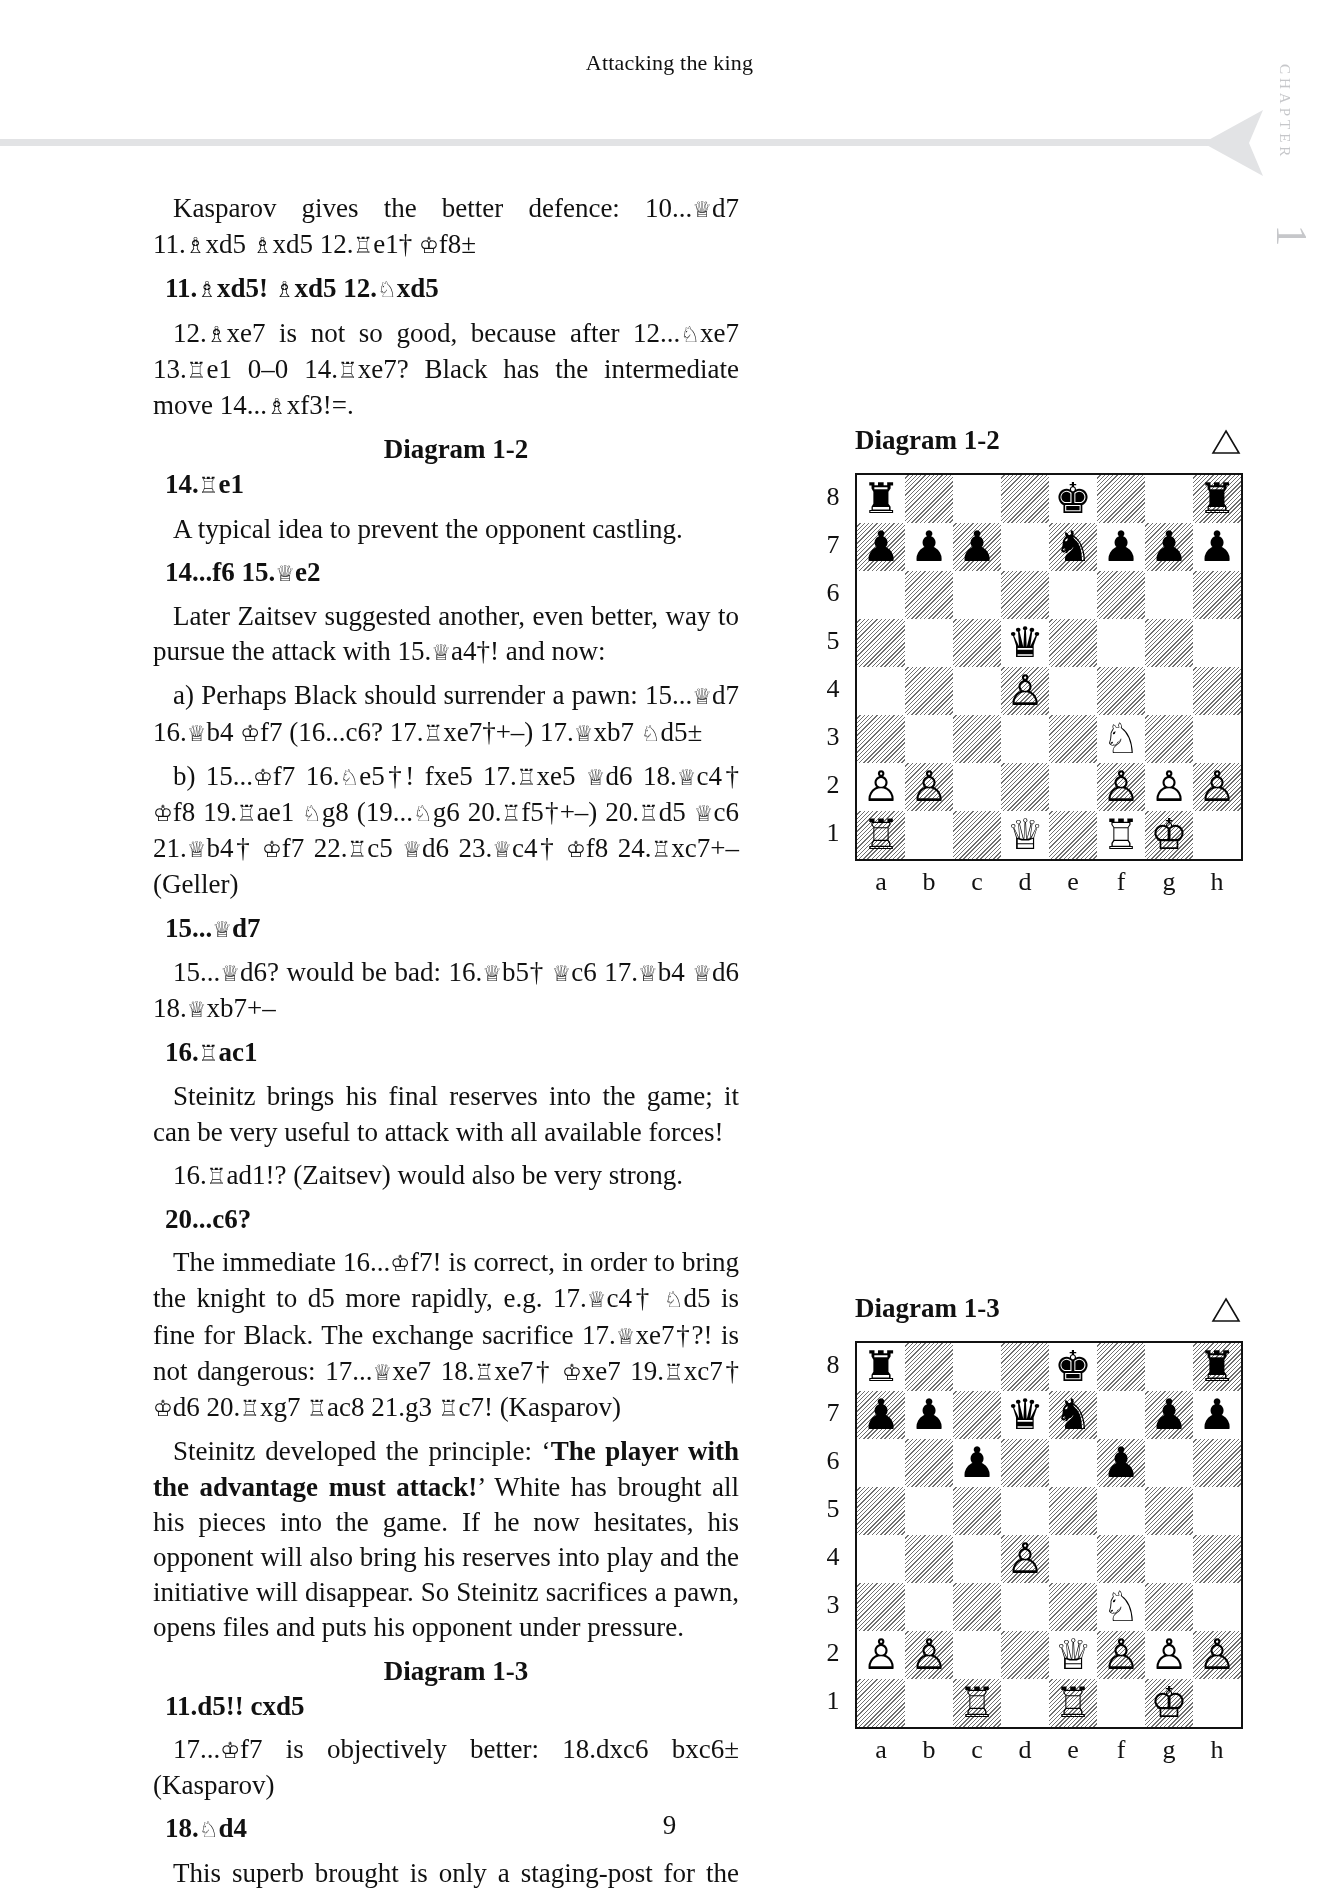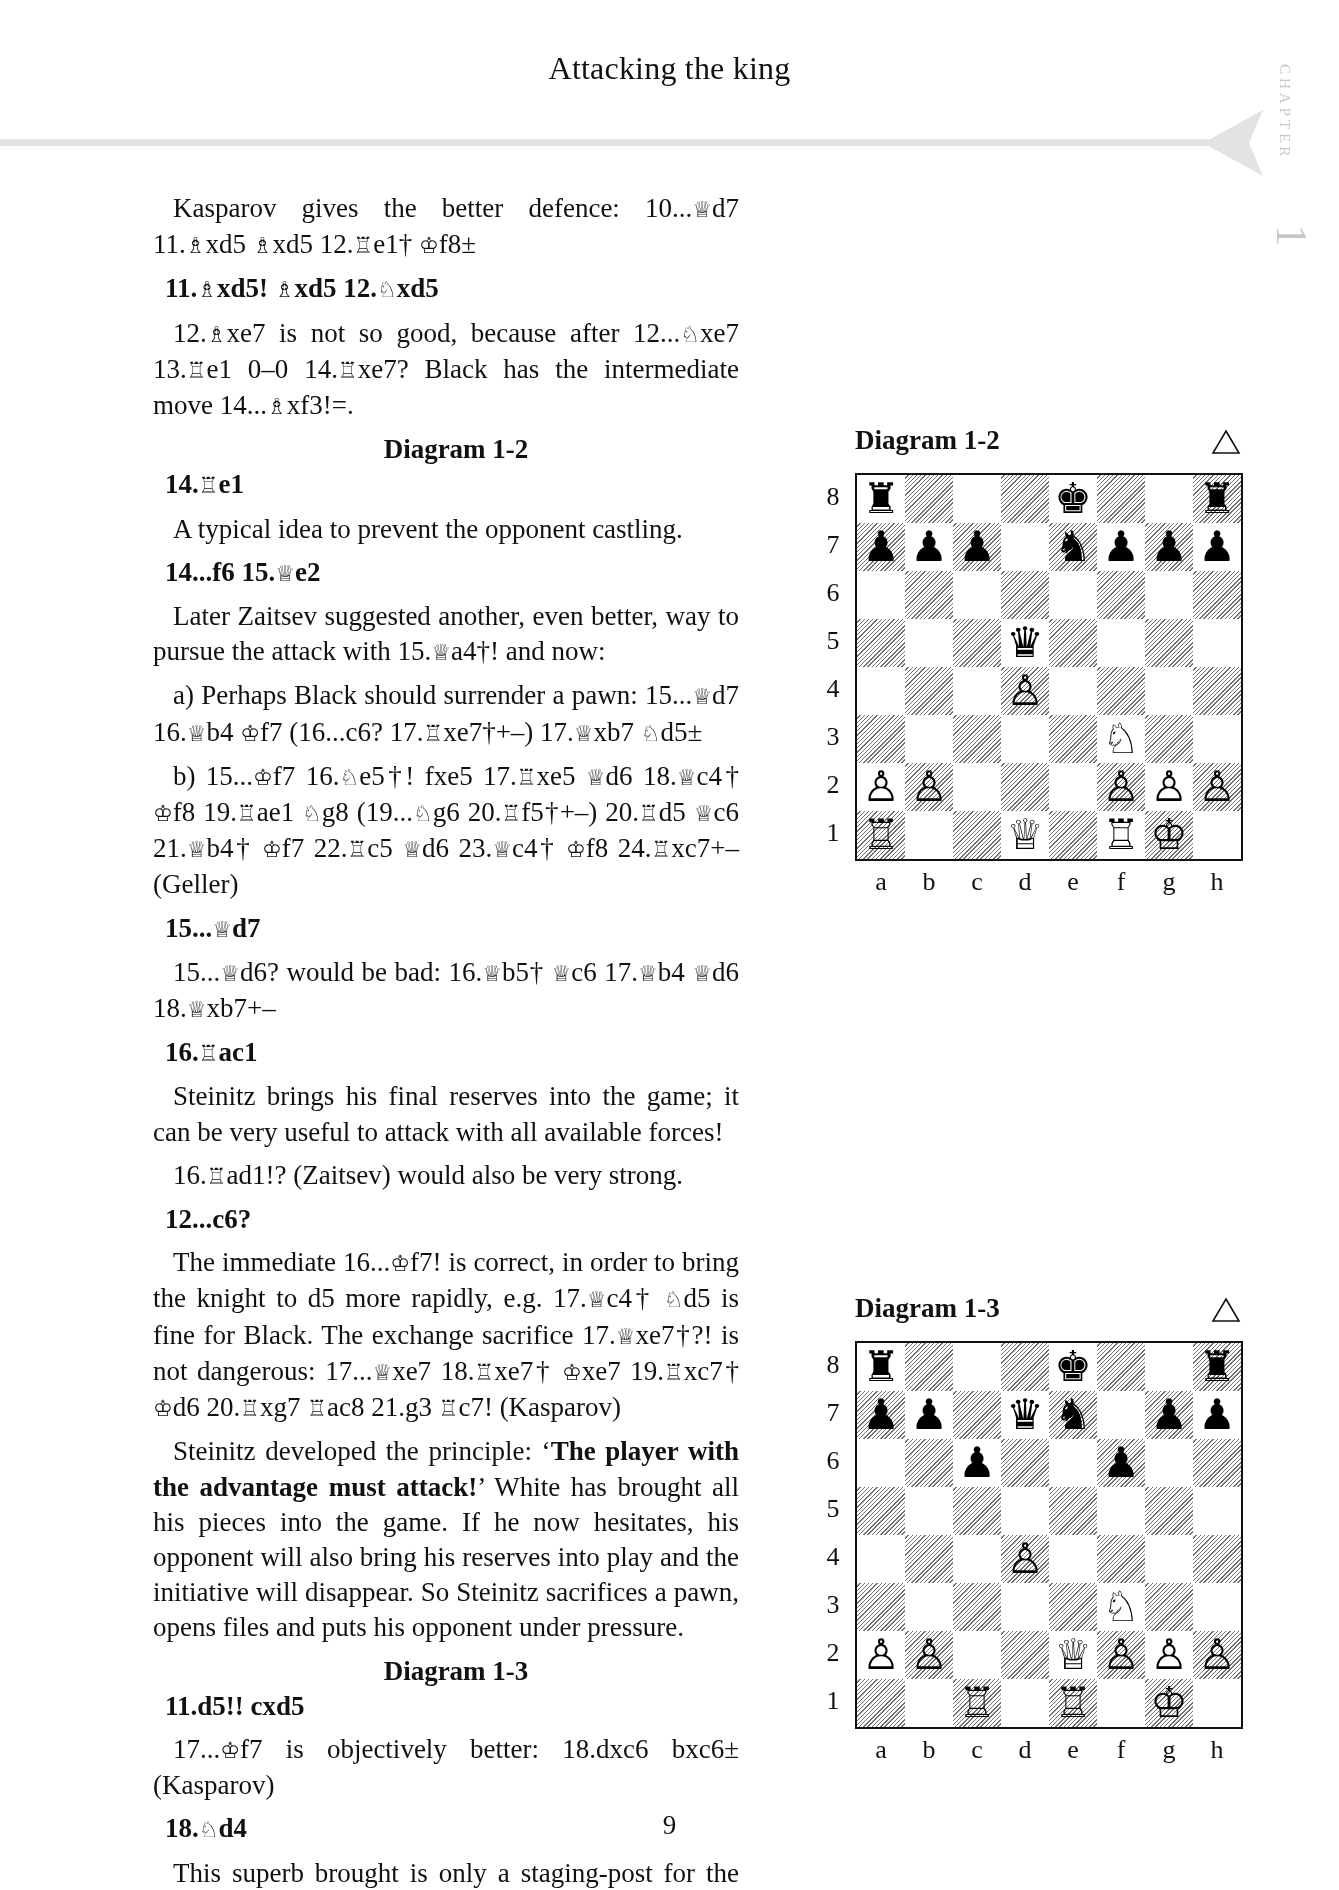--- a/index.html
+++ b/index.html
@@ -2,21 +2,21 @@
 <html><head>
 <meta charset="utf-8">
 <style>
   html, body { margin: 0; padding: 0; background: #ffffff; }
   body {
     width: 1339px; height: 1890px; position: relative; overflow: hidden;
     font-family: "Liberation Serif", "DejaVu Serif", serif; color: #111;
   }
   .running-head {
     position: absolute; top: 50px; left: 0; width: 1339px; text-align: center;
-    font-size: 32px; letter-spacing: 0.2px;
+    font-size: 22px; letter-spacing: 0.2px;
   }
   .rule-bar {
     position: absolute; top: 139px; left: 0; width: 1220px; height: 7px;
     background: #e2e3e5;
   }
   .rule-arrow {
     position: absolute; top: 110px; left: 1203px; width: 60px; height: 66px;
   }
   .chapter-tab {
     position: absolute; top: 64px; left: 1276px;
@@ -91,21 +91,21 @@
     <p>A typical idea to prevent the opponent castling.</p>
     <p class="mv">14...f6 15.<span class="fig">♕</span>e2</p>
     <p>Later Zaitsev suggested another, even better, way to pursue the attack with 15.<span class="fig">♕</span>a4†! and now:</p>
     <p>a) Perhaps Black should surrender a pawn: 15...<span class="fig">♕</span>d7 16.<span class="fig">♕</span>b4 <span class="fig">♔</span>f7 (16...c6? 17.<span class="fig">♖</span>xe7†+–) 17.<span class="fig">♕</span>xb7 <span class="fig">♘</span>d5±</p>
     <p>b) 15...<span class="fig">♔</span>f7 16.<span class="fig">♘</span>e5†! fxe5 17.<span class="fig">♖</span>xe5 <span class="fig">♕</span>d6 18.<span class="fig">♕</span>c4† <span class="fig">♔</span>f8 19.<span class="fig">♖</span>ae1 <span class="fig">♘</span>g8 (19...<span class="fig">♘</span>g6 20.<span class="fig">♖</span>f5†+–) 20.<span class="fig">♖</span>d5 <span class="fig">♕</span>c6 21.<span class="fig">♕</span>b4† <span class="fig">♔</span>f7 22.<span class="fig">♖</span>c5 <span class="fig">♕</span>d6 23.<span class="fig">♕</span>c4† <span class="fig">♔</span>f8 24.<span class="fig">♖</span>xc7+– (Geller)</p>
     <p class="mv">15...<span class="fig">♕</span>d7</p>
     <p>15...<span class="fig">♕</span>d6? would be bad: 16.<span class="fig">♕</span>b5† <span class="fig">♕</span>c6 17.<span class="fig">♕</span>b4 <span class="fig">♕</span>d6 18.<span class="fig">♕</span>xb7+–</p>
     <p class="mv">16.<span class="fig">♖</span>ac1</p>
     <p>Steinitz brings his final reserves into the game; it can be very useful to attack with all available forces!</p>
     <p>16.<span class="fig">♖</span>ad1!? (Zaitsev) would also be very strong.</p>
-    <p class="mv">12...c6?</p>
+    <p class="mv">20...c6?</p>
     <p>The immediate 16...<span class="fig">♔</span>f7! is correct, in order to bring the knight to d5 more rapidly, e.g. 17.<span class="fig">♕</span>c4† <span class="fig">♘</span>d5 is fine for Black. The exchange sacrifice 17.<span class="fig">♕</span>xe7†?! is not dangerous: 17...<span class="fig">♕</span>xe7 18.<span class="fig">♖</span>xe7† <span class="fig">♔</span>xe7 19.<span class="fig">♖</span>xc7† <span class="fig">♔</span>d6 20.<span class="fig">♖</span>xg7 <span class="fig">♖</span>ac8 21.g3 <span class="fig">♖</span>c7! (Kasparov)</p>
     <p>Steinitz developed the principle: ‘<strong>The player with the advantage must attack!</strong>’ White has brought all his pieces into the game. If he now hesitates, his opponent will also bring his reserves into play and the initiative will disappear. So Steinitz sacrifices a pawn, opens files and puts his opponent under pressure.</p>
     <p class="diag-ref">Diagram 1-3</p>
     <p class="mv">11.d5!! cxd5</p>
     <p>17...<span class="fig">♔</span>f7 is objectively better: 18.dxc6 bxc6± (Kasparov)</p>
     <p class="mv">18.<span class="fig">♘</span>d4</p>
     <p>This superb brought is only a staging-post for the knight, who is aiming to get even closer to the</p>
   </div>
 
 <div class="diagram" id="diag0" style="top:425px;">

